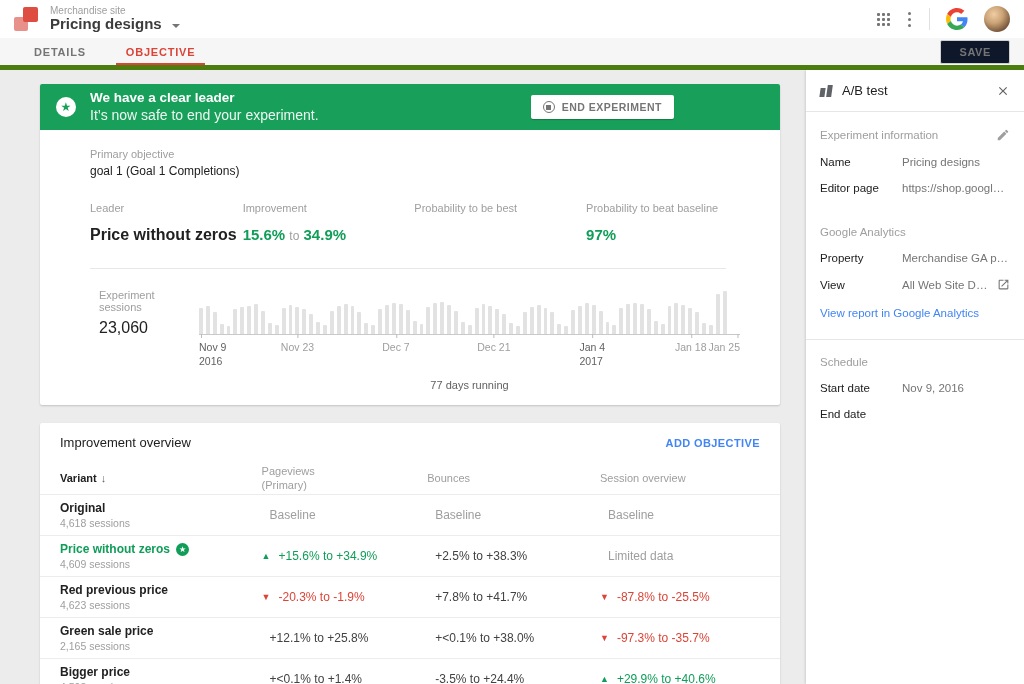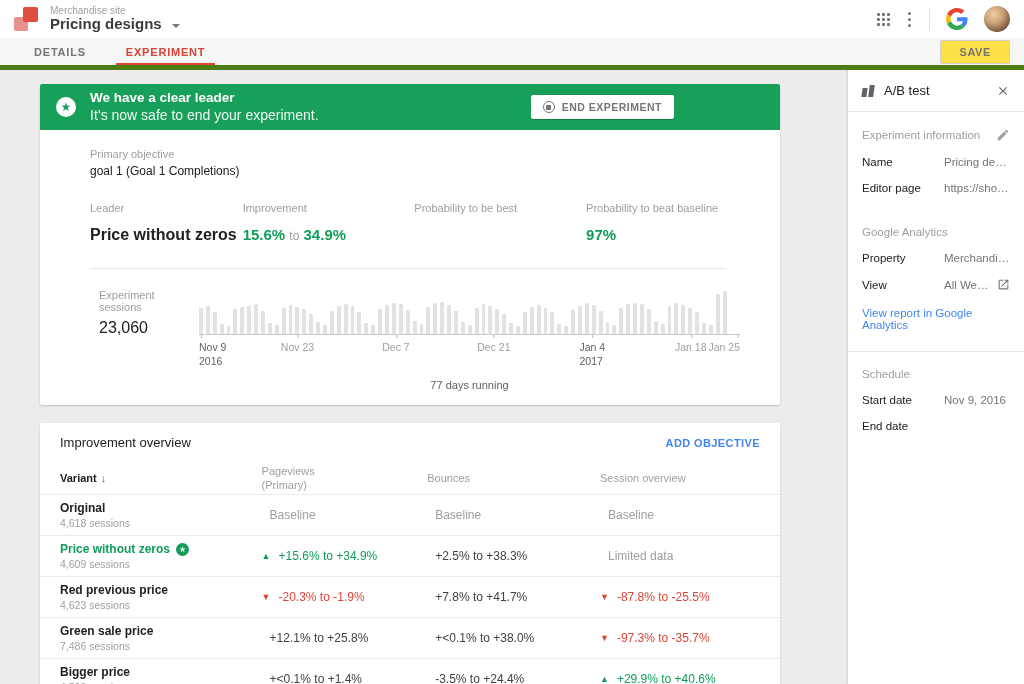--- a/index.html
+++ b/index.html
@@ -25,21 +25,21 @@
   .kebab span{width:3px;height:3px;background:#757575;border-radius:50%;}
   .vsep{width:1px;height:22px;background:#e0e0e0;}
   .gsvg{width:22px;height:22px;display:block;cursor:pointer;}
   .avatar{width:26px;height:26px;border-radius:50%;background:radial-gradient(circle at 38% 32%,#f0cda4 0%,#caa276 38%,#7c5b40 72%,#4e3a29 100%);cursor:pointer;}
 
   
   .tabbar{height:32px;background:#f6f6f6;border-bottom:5px solid #4d7c0f;display:flex;align-items:stretch;padding:0 14px;position:relative;z-index:2;}
   .tab{font-size:11px;font-weight:bold;letter-spacing:.8px;color:#757575;display:flex;align-items:center;padding:0 20px;cursor:pointer;position:relative;}
   .tab.active{color:var(--tab_active);}
   .tab.active::after{content:'';position:absolute;left:10px;right:10px;bottom:0;height:2px;background:var(--tab_active);}
-  .savebtn{margin-left:auto;align-self:center;background:#fde047;border:1px solid #d0d0d0;border-radius:2px;font-size:11px;font-weight:bold;letter-spacing:.6px;color:#757575;padding:5px 18px;cursor:pointer;text-align:center;}
+  .savebtn{margin-left:auto;align-self:center;background:#0f172a;border:1px solid #d0d0d0;border-radius:2px;font-size:11px;font-weight:bold;letter-spacing:.6px;color:#757575;padding:5px 18px;cursor:pointer;text-align:center;}
 
   
   .content{position:absolute;top:70px;left:0;right:0;bottom:0;background:#ececec;}
   .main{position:absolute;left:40px;width:740px;top:0;}
   .card{background:#fff;border-radius:2px;box-shadow:0 1px 2px rgba(0,0,0,.18);}
   .card1{margin-top:14px;}
 
   
   .banner{height:46px;background:var(--banner_green);border-radius:2px 2px 0 0;display:flex;align-items:center;padding:0 16px;}
   .star-badge{width:20px;height:20px;border-radius:50%;background:#fff;display:flex;align-items:center;justify-content:center;flex:none;}
@@ -101,21 +101,21 @@
   .leader-star{width:13px;height:13px;border-radius:50%;background:var(--green);color:#fff;font-size:8px;display:inline-flex;align-items:center;justify-content:center;flex:none;}
   .sess{font-size:10.5px;color:#9e9e9e;margin-top:2px;}
   .cell{font-size:12px;display:flex;align-items:center;}
   .cell .arrow{font-size:9px;margin-right:8px;}
   .tone-default{color:#424242;}
   .tone-muted{color:#9e9e9e;}
   .tone-green{color:var(--green);}
   .tone-red{color:var(--red);}
 
   
-  .panel{position:absolute;top:0;right:0;width:176px;bottom:0;background:#fff;box-shadow:-1px 0 2px rgba(0,0,0,.12);font-size:11.5px;}
+  .panel{position:absolute;top:0;right:0;width:218px;bottom:0;background:#fff;box-shadow:-1px 0 2px rgba(0,0,0,.12);font-size:11.5px;}
   .panel-hd{display:flex;align-items:center;padding:13px 14px;border-bottom:1px solid #e6e6e6;}
   .ab-icon{display:flex;align-items:flex-end;gap:2px;margin-right:10px;}
   .ab-icon i{display:block;width:5px;background:#5f6368;transform:skewX(-8deg);}
   .ab-icon i:nth-child(1){height:9px;}
   .ab-icon i:nth-child(2){height:12px;}
   .panel-title{font-size:13px;color:#212121;}
   .close-x{margin-left:auto;cursor:pointer;width:14px;height:14px;}
   .close-x svg{width:14px;height:14px;display:block;fill:#616161;}
   .panel-body{padding:16px 14px;}
   .sec-lbl{color:#9e9e9e;display:flex;align-items:center;}
@@ -167,21 +167,21 @@
       <path fill="#4285F4" d="M46.98 24.55c0-1.57-.15-3.09-.38-4.55H24v9.02h12.94c-.58 2.96-2.26 5.48-4.78 7.18l7.73 6c4.51-4.18 7.09-10.36 7.09-17.65z"></path>
       <path fill="#FBBC05" d="M10.53 28.59c-.48-1.45-.76-2.99-.76-4.59s.27-3.14.76-4.59l-7.98-6.19C.92 16.46 0 20.12 0 24c0 3.88.92 7.54 2.56 10.78l7.97-6.19z"></path>
       <path fill="#34A853" d="M24 48c6.48 0 11.93-2.13 15.89-5.81l-7.73-6c-2.15 1.45-4.92 2.3-8.16 2.3-6.26 0-11.57-4.22-13.47-9.91l-7.98 6.19C6.51 42.62 14.62 48 24 48z"></path>
     </svg>
     <div class="avatar"></div>
   </div>
 </div>
 
 <div class="tabbar">
   <div class="tab">DETAILS</div>
-  <div class="tab active">EXPERIMENT</div>
+  <div class="tab active">OBJECTIVE</div>
   <button class="savebtn">SAVE</button>
 </div>
 
 <div class="content">
   <div class="main">
 
     <div class="card card1">
       <div class="banner">
         <div class="star-badge">
             <span>★</span>
@@ -399,21 +399,21 @@
           </div>
         <div class="cell tone-red">
             <span class="arrow">▼</span>
             <span>-87.8% to -25.5%</span>
           </div>
       </div>
 
       <div class="trow data">
         <div>
           <div class="vname">Green sale price</div>
-          <div class="sess">7,486 sessions</div>
+          <div class="sess">2,165 sessions</div>
         </div>
         <div class="cell tone-default">
             <span class="arrow"></span>
             <span>+12.1% to +25.8%</span>
           </div>
         <div class="cell tone-default">
             <span class="arrow"></span>
             <span>+&lt;0.1% to +38.0%</span>
           </div>
         <div class="cell tone-red">

